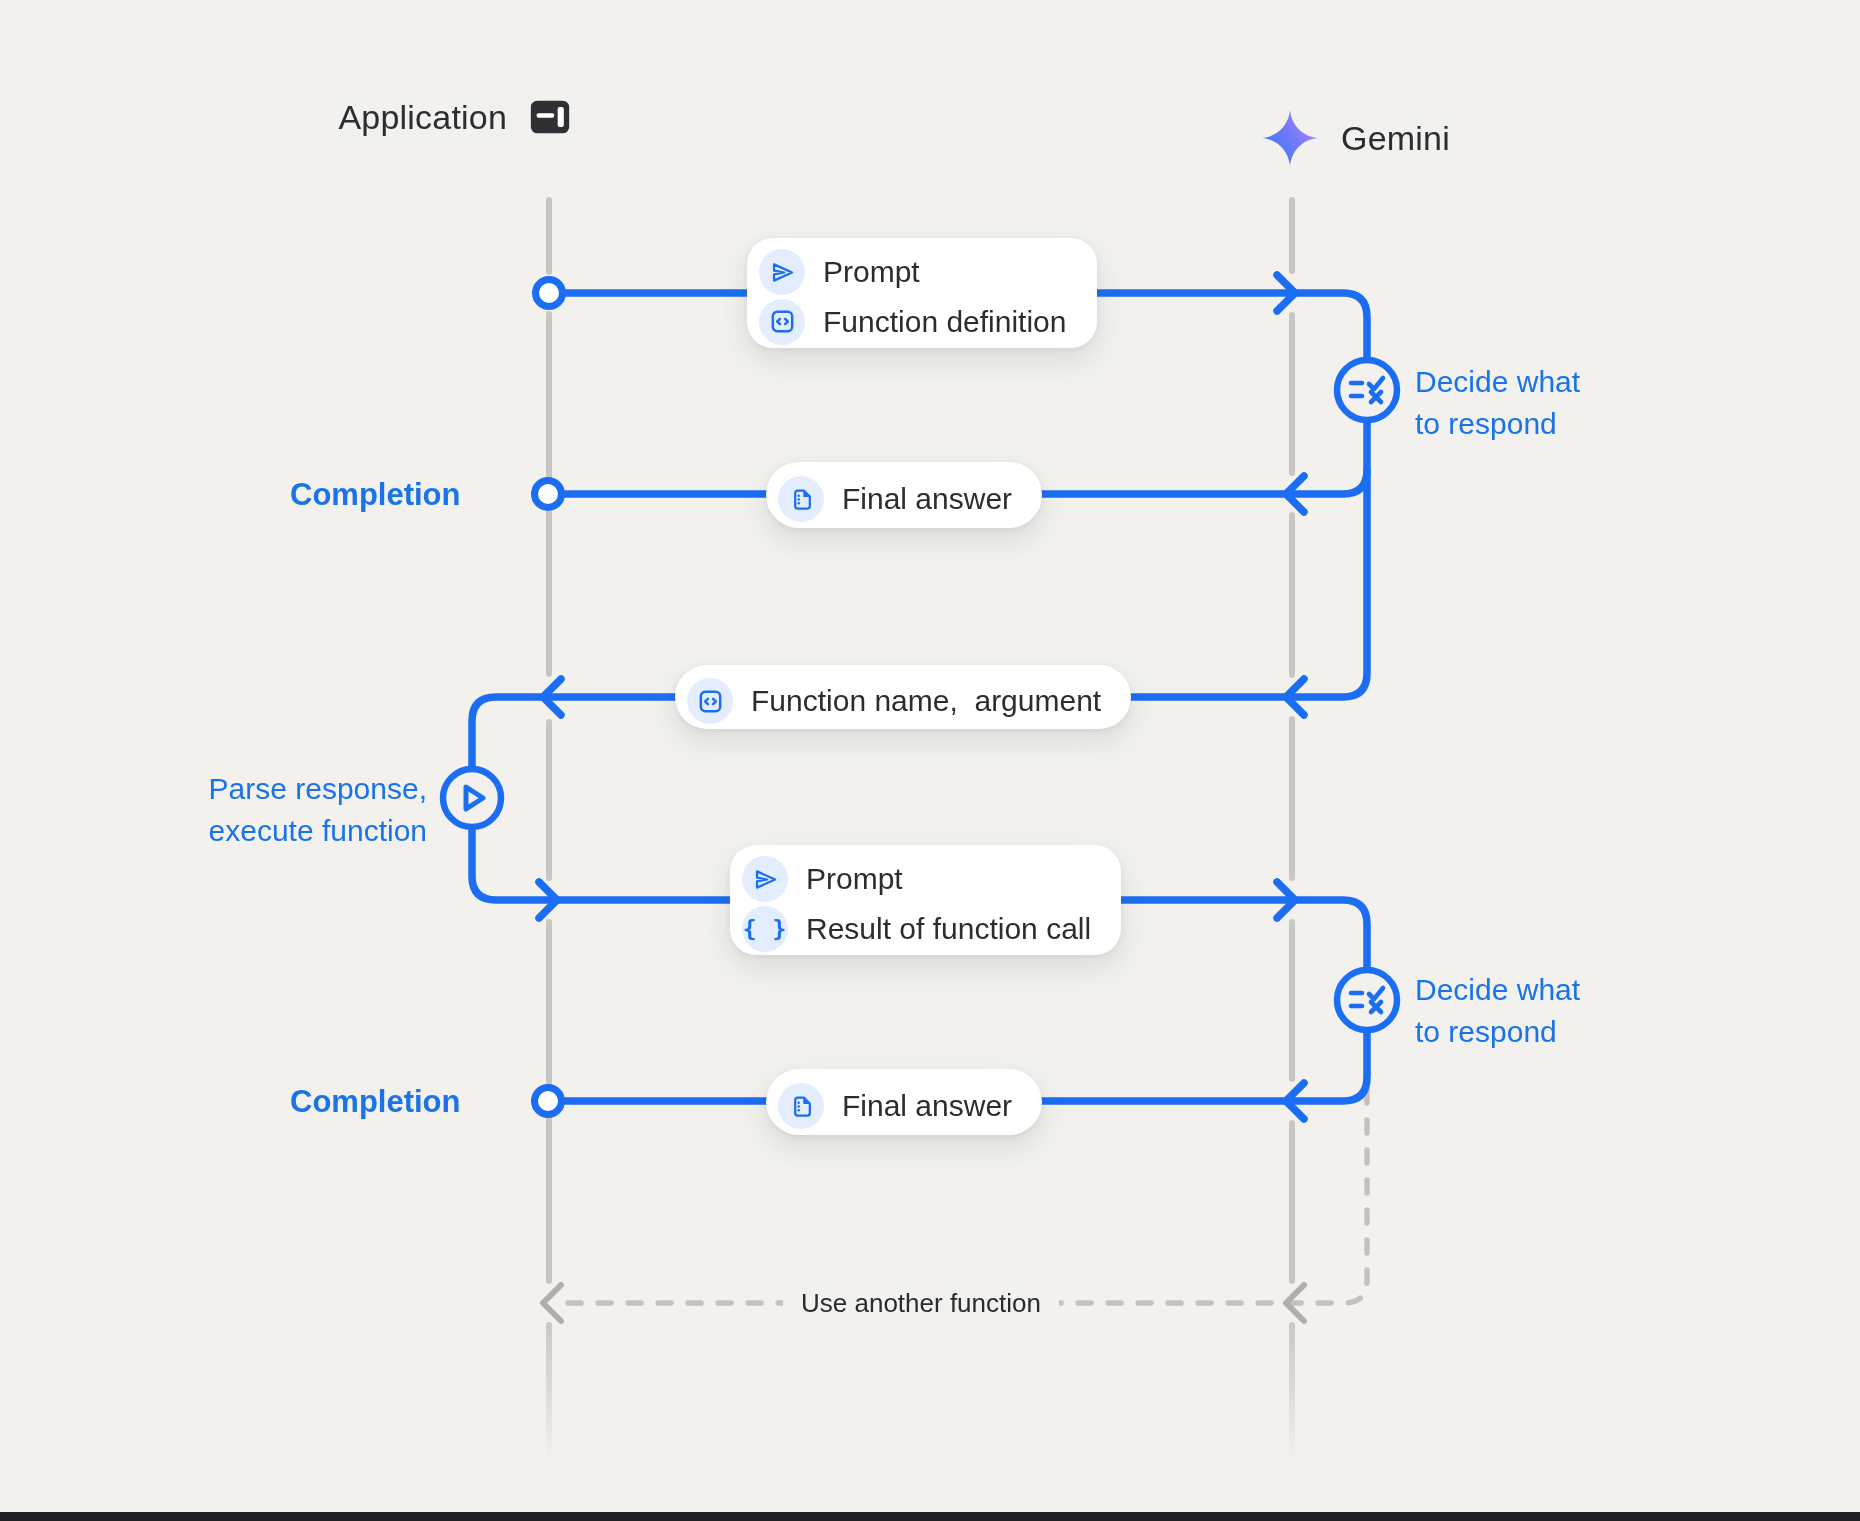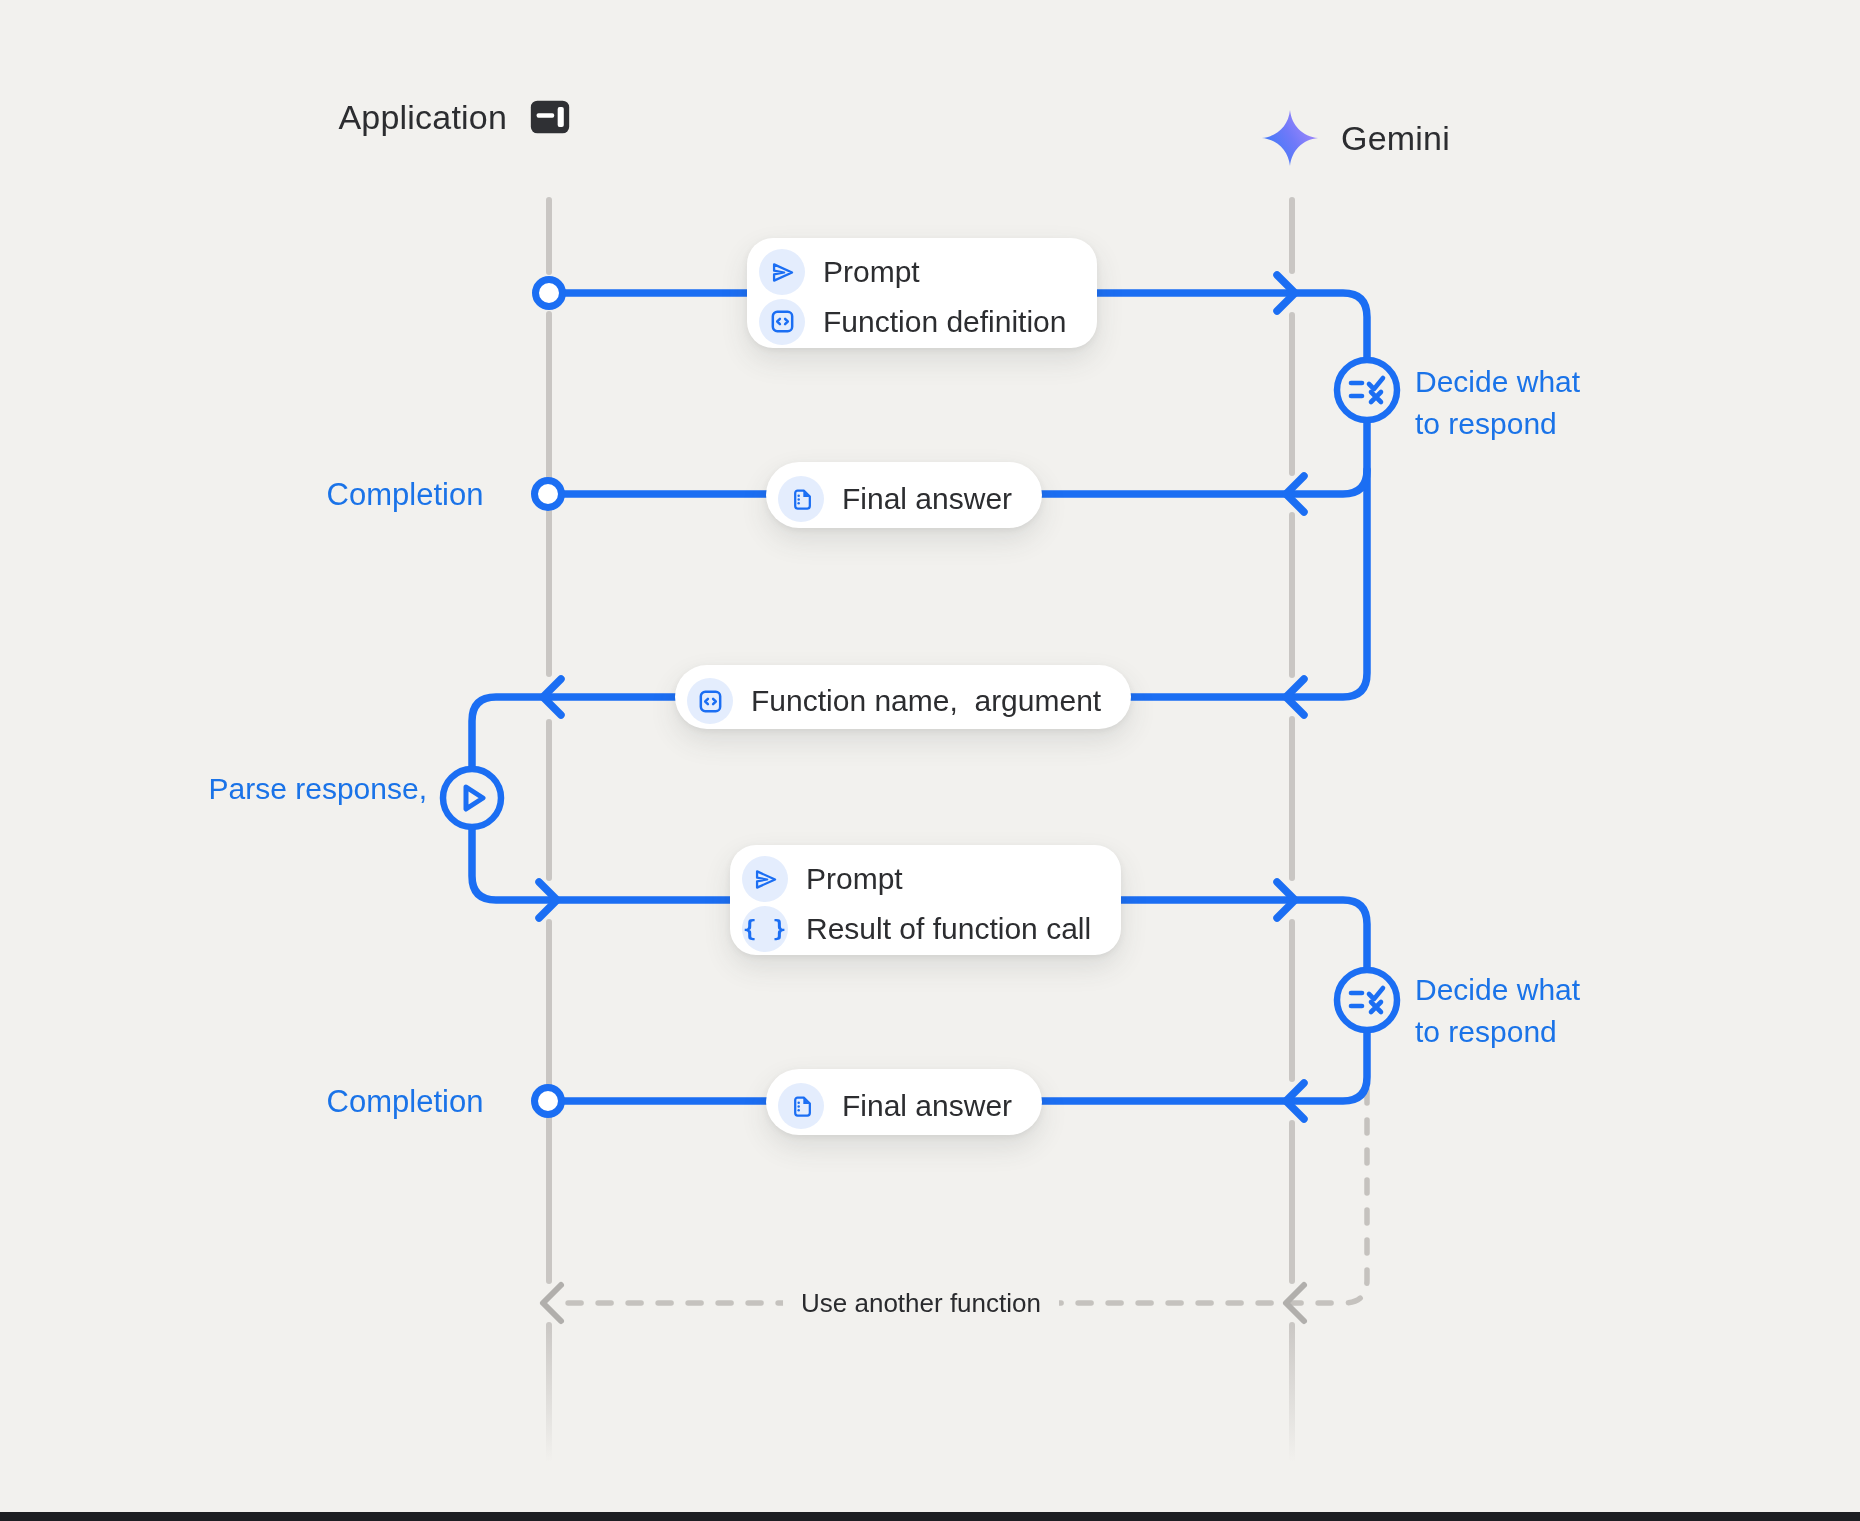--- a/index.html
+++ b/index.html
@@ -28,21 +28,21 @@
   .icon-circle{
     width:46px;height:46px;border-radius:50%;background:#e4edfd;
     display:flex;align-items:center;justify-content:center;flex:0 0 auto;
   }
   .braces{font-family:"DejaVu Sans Mono", monospace;font-size:23px;font-weight:700;color:#1b6ef3;letter-spacing:1px;}
 
   
   .note{position:absolute;font-size:30px;line-height:42px;color:#1a73e8;font-weight:500;}
   .note.right-align{text-align:right;}
 
-  .completion{position:absolute;font-size:31px;color:#1a73e8;font-weight:400;text-align:center;width:230px;}
+  .completion{position:absolute;font-size:31px;color:#1a73e8;font-weight:700;text-align:left;width:230px;}
 
   .loop-label{
     position:absolute;transform:translate(-50%,-50%);
     background:#f2f1ee;padding:0 18px;font-size:26px;font-weight:500;color:#2a2b2e;white-space:nowrap;
   }
   .bottom-bar{position:absolute;left:0;bottom:0;width:100%;height:9px;background:#1d1e22;}
 </style>
 </head>
 <body>
 
@@ -236,18 +236,19 @@
   <div class="note" style="left:1415px;top:361px;">
     <div>Decide what</div>
     <div>to respond</div>
   </div>
   <div class="note" style="left:1415px;top:969px;">
     <div>Decide what</div>
     <div>to respond</div>
   </div>
   <div class="note right-align" style="left:127px;top:768px;width:300px;">
     <div>Parse response,</div>
+    <div>execute function</div>
   </div>
 
   <div class="loop-label" style="left:921px;top:1303px;">Use another function</div>
 
   <div class="bottom-bar"></div>
 </div>
 
 </body></html>

